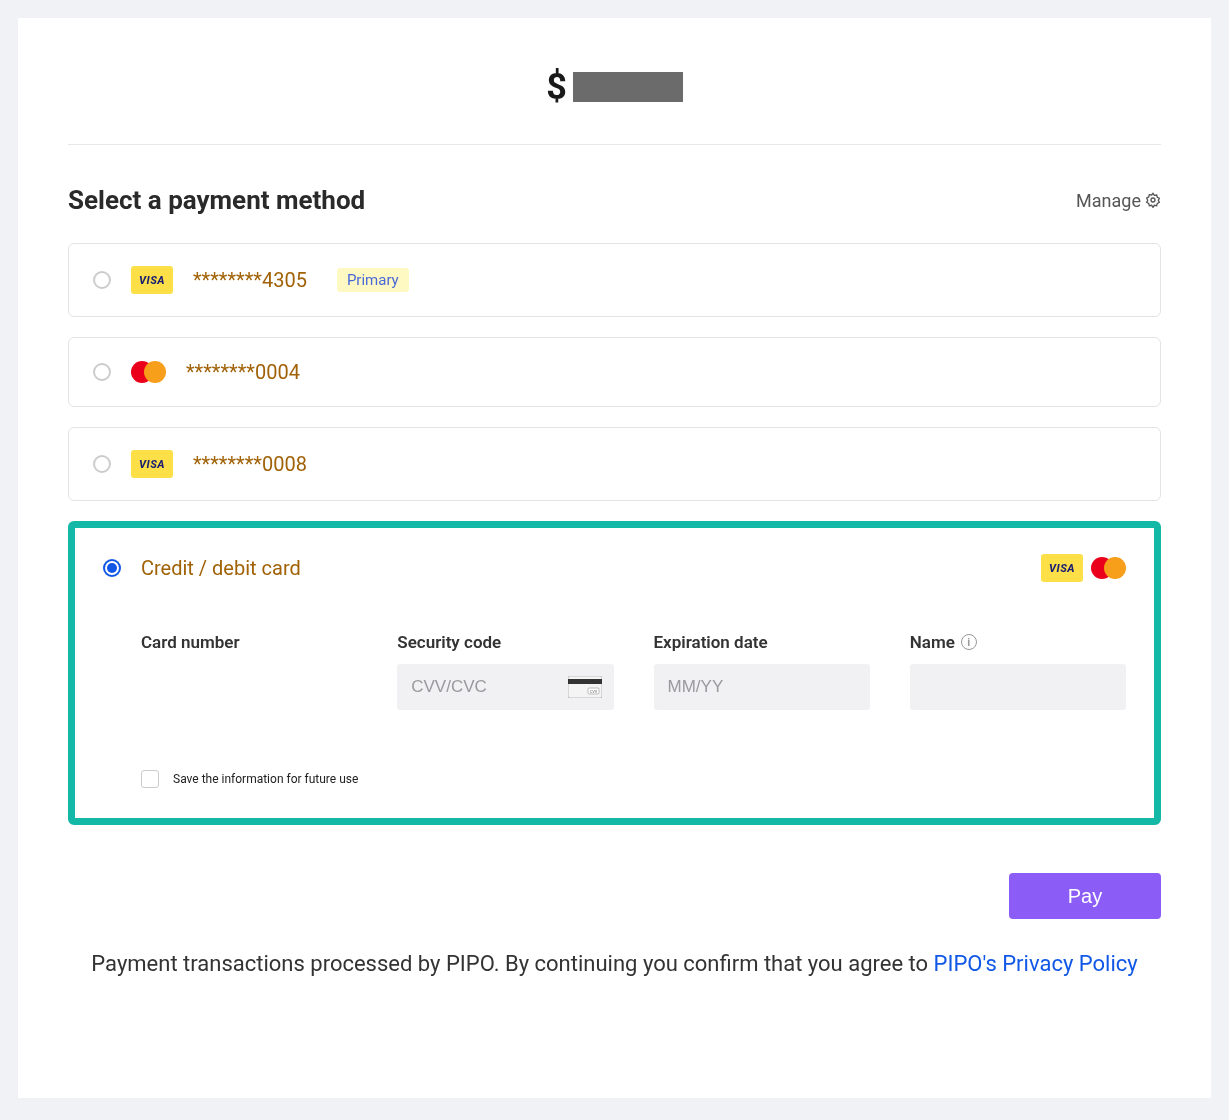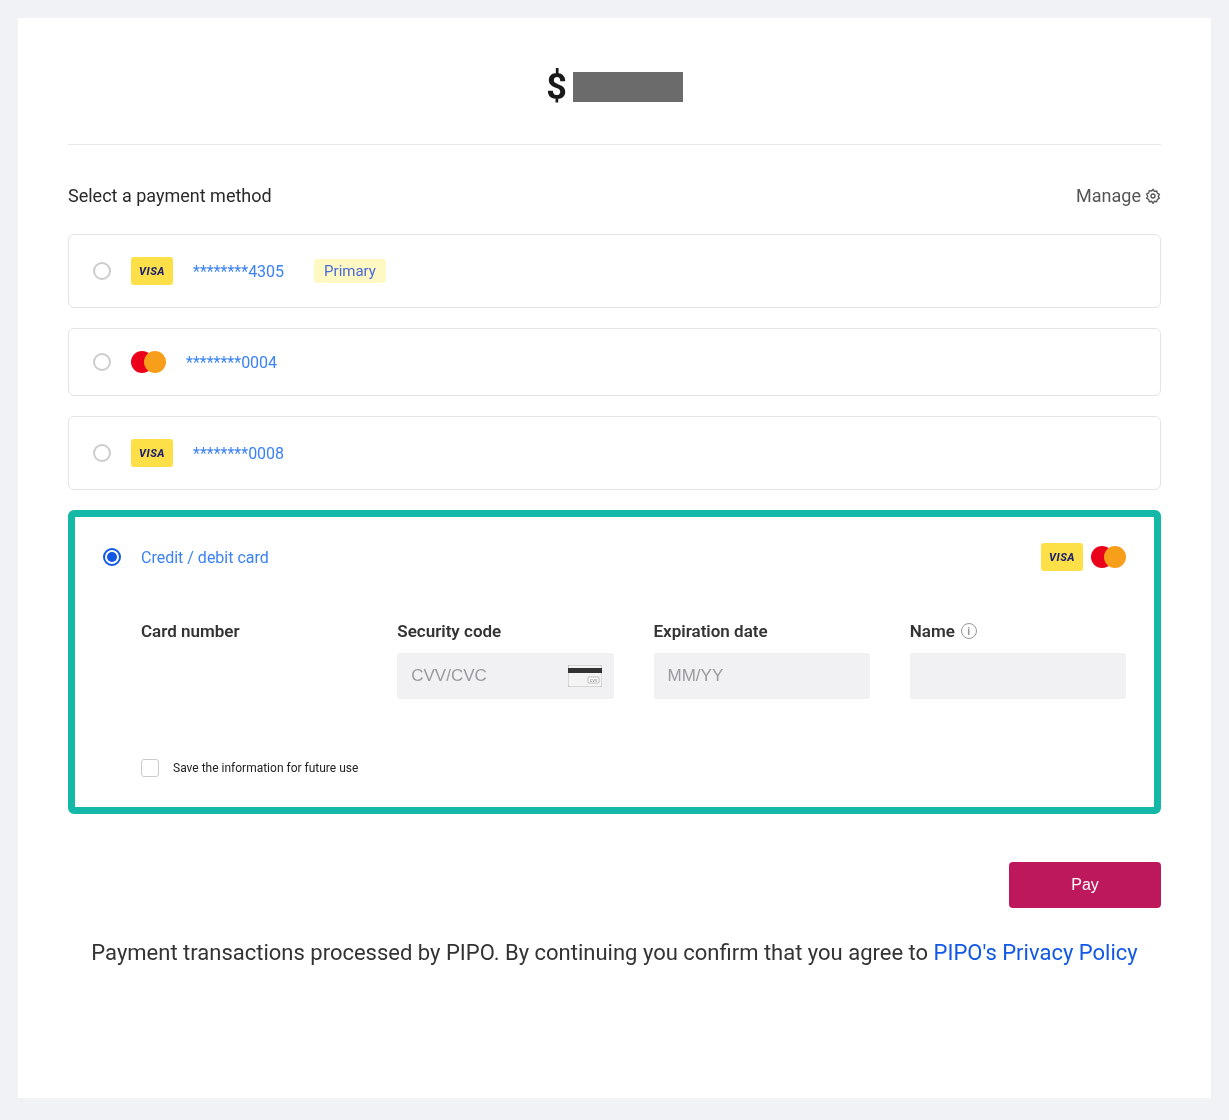--- a/index.html
+++ b/index.html
@@ -36,22 +36,22 @@
     vertical-align: middle;
   }
   .section-header {
     display: flex;
     justify-content: space-between;
     align-items: center;
     margin-top: 40px;
     margin-bottom: 28px;
   }
   .section-title {
-    font-size: 18px;
-    font-weight: 400;
+    font-size: 26px;
+    font-weight: 700;
     color: #2a2a2a;
   }
   .manage-link {
     font-size: 18px;
     color: #555;
     cursor: pointer;
     display: inline-flex;
     align-items: center;
     gap: 4px;
   }
@@ -96,21 +96,21 @@
     font-style: italic;
     color: #1a1f71;
     letter-spacing: 0.5px;
   }
   .mc-logo { display: inline-flex; align-items: center; }
   .mc-logo .c1, .mc-logo .c2 {
     width: 22px; height: 22px; border-radius: 50%;
   }
   .mc-logo .c1 { background: #eb001b; }
   .mc-logo .c2 { background: #f79e1b; margin-left: -9px; }
-  .card-number { font-size: 16px; color: #3b82f6; text-align: center; }
+  .card-number { font-size: 20px; color: #a16207; text-align: center; }
   .primary-badge {
     background: #fef9c3;
     color: #4a68d8;
     font-size: 15px;
     padding: 3px 10px;
     border-radius: 3px;
     margin-left: 10px;
   }
   .pm-option.selected {
     border: 7px solid #14b8a6;
@@ -174,26 +174,26 @@
     width: 18px; height: 18px;
     border: 1.5px solid #ccc;
     border-radius: 3px;
     cursor: pointer;
   }
   .pay-row {
     display: flex; justify-content: flex-end;
     margin-top: 48px;
   }
   .pay-btn {
-    background: #be185d;
+    background: #8b5cf6;
     color: #fff;
     border: none;
     border-radius: 4px;
     width: 152px; height: 46px;
-    font-size: 16px;
+    font-size: 20px;
     cursor: pointer;
   }
   .disclaimer {
     text-align: center;
     font-size: 22px;
     color: #333;
     margin-top: 32px;
   }
   .disclaimer a {
     color: #1158e6;

